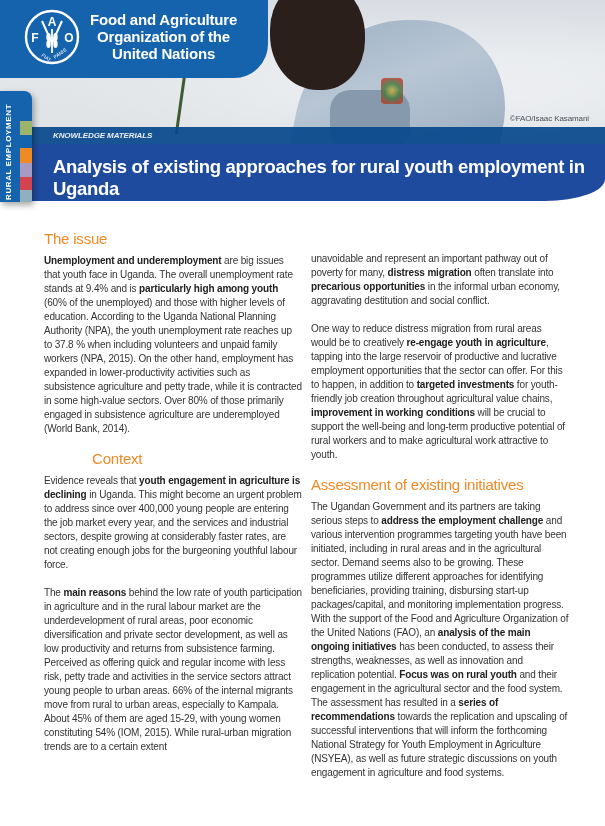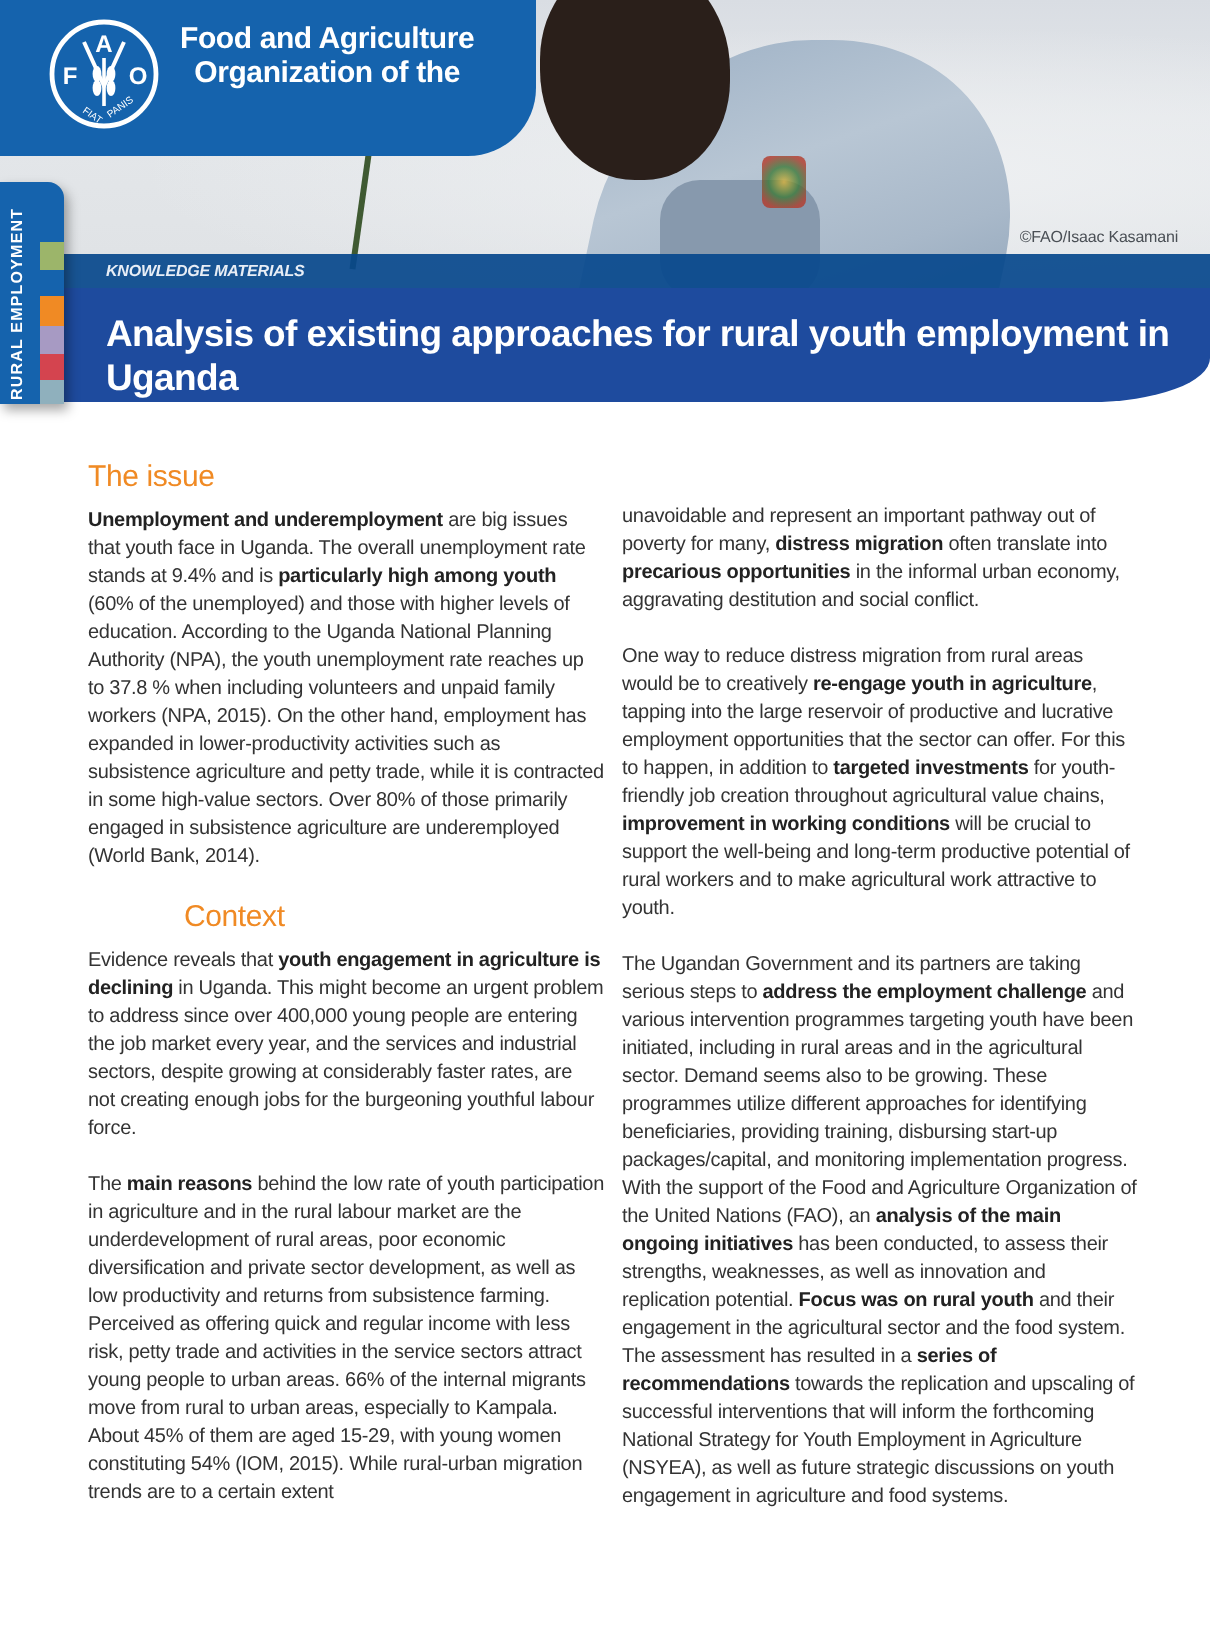--- a/index.html
+++ b/index.html
@@ -88,20 +88,21 @@
     <ellipse cx="24.5" cy="28" rx="2.2" ry="4" fill="#fff"></ellipse>
     <ellipse cx="31.5" cy="28" rx="2.2" ry="4" fill="#fff"></ellipse>
     <ellipse cx="24.5" cy="35" rx="2.2" ry="4" fill="#fff"></ellipse>
     <ellipse cx="31.5" cy="35" rx="2.2" ry="4" fill="#fff"></ellipse>
     <text x="17" y="47" font-family="Liberation Sans, sans-serif" font-size="5" fill="#fff" transform="rotate(35 17 47)">FIAT</text>
     <text x="31" y="50" font-family="Liberation Sans, sans-serif" font-size="5" fill="#fff" transform="rotate(-35 31 50)">PANIS</text>
   </svg>
   <div class="fao-name">
     <div>Food and Agriculture</div>
     <div>Organization of the</div>
+    <div>United Nations</div>
   </div>
 </div>
 
 <div class="side-tab"></div>
 <div class="swatch" style="top:121px;height:14px;background:#9cb56a"></div>
 <div class="swatch" style="top:135px;height:13px;background:#1563ad"></div>
 <div class="swatch" style="top:148px;height:15px;background:#f08a24"></div>
 <div class="swatch" style="top:163px;height:14px;background:#a79ac3"></div>
 <div class="swatch" style="top:177px;height:13px;background:#d4444f"></div>
 <div class="swatch" style="top:190px;height:12px;background:#8fb0bd"></div>
@@ -117,14 +118,15 @@
   <h2>The issue</h2>
   <p><b>Unemployment and underemployment</b><span> are big issues that youth face in Uganda. The overall unemployment rate stands at 9.4% and is </span><b>particularly high among youth</b><span> (60% of the unemployed) and those with higher levels of education. According to the Uganda National Planning Authority (NPA), the youth unemployment rate reaches up to 37.8 % when including volunteers and unpaid family workers (NPA, 2015). On the other hand, employment has expanded in lower-productivity activities such as subsistence agriculture and petty trade, while it is contracted in some high-value sectors. Over 80% of those primarily engaged in subsistence agriculture are underemployed (World Bank, 2014).</span></p>
   <h2 class="context">Context</h2>
   <p><span>Evidence reveals that </span><b>youth engagement in agriculture is declining</b><span> in Uganda. This might become an urgent problem to address since over 400,000 young people are entering the job market every year, and the services and industrial sectors, despite growing at considerably faster rates, are not creating enough jobs for the burgeoning youthful labour force.</span></p>
   <p><span>The </span><b>main reasons</b><span> behind the low rate of youth participation in agriculture and in the rural labour market are the underdevelopment of rural areas, poor economic diversification and private sector development, as well as low productivity and returns from subsistence farming. Perceived as offering quick and regular income with less risk, petty trade and activities in the service sectors attract young people to urban areas. 66% of the internal migrants move from rural to urban areas, especially to Kampala. About 45% of them are aged 15-29, with young women constituting 54% (IOM, 2015). While rural-urban migration trends are to a certain extent</span></p>
 </div>
 
 <div class="col right">
   <p><span>unavoidable and represent an important pathway out of poverty for many, </span><b>distress migration</b><span> often translate into </span><b>precarious opportunities</b><span> in the informal urban economy, aggravating destitution and social conflict.</span></p>
   <p><span>One way to reduce distress migration from rural areas would be to creatively </span><b>re-engage youth in agriculture</b><span>, tapping into the large reservoir of productive and lucrative employment opportunities that the sector can offer. For this to happen, in addition to </span><b>targeted investments</b><span> for youth-friendly job creation throughout agricultural value chains, </span><b>improvement in working conditions</b><span> will be crucial to support the well-being and long-term productive potential of rural workers and to make  agricultural work attractive to youth.</span></p>
+  <h2 style="margin-top:2px">Assessment of existing initiatives</h2>
   <p><span>The Ugandan Government and its partners are taking serious steps to </span><b>address the employment challenge</b><span> and various intervention programmes targeting youth have been initiated, including in rural areas and in the agricultural sector. Demand seems also to be growing. These programmes utilize different approaches for identifying beneficiaries, providing training, disbursing start-up packages/capital, and monitoring implementation progress. With the support of the Food and Agriculture Organization of the United Nations (FAO), an </span><b>analysis of the main ongoing initiatives</b><span> has been conducted, to assess their strengths, weaknesses, as well as innovation and replication potential. </span><b>Focus was on rural youth</b><span> and their engagement in the agricultural sector and the food system. The assessment has resulted in a </span><b>series of recommendations</b><span> towards the replication and upscaling of successful interventions that will inform the forthcoming National Strategy for Youth Employment in Agriculture (NSYEA), as well as future strategic discussions on youth engagement in agriculture and food systems.</span></p>
 </div>
 
 </body></html>

